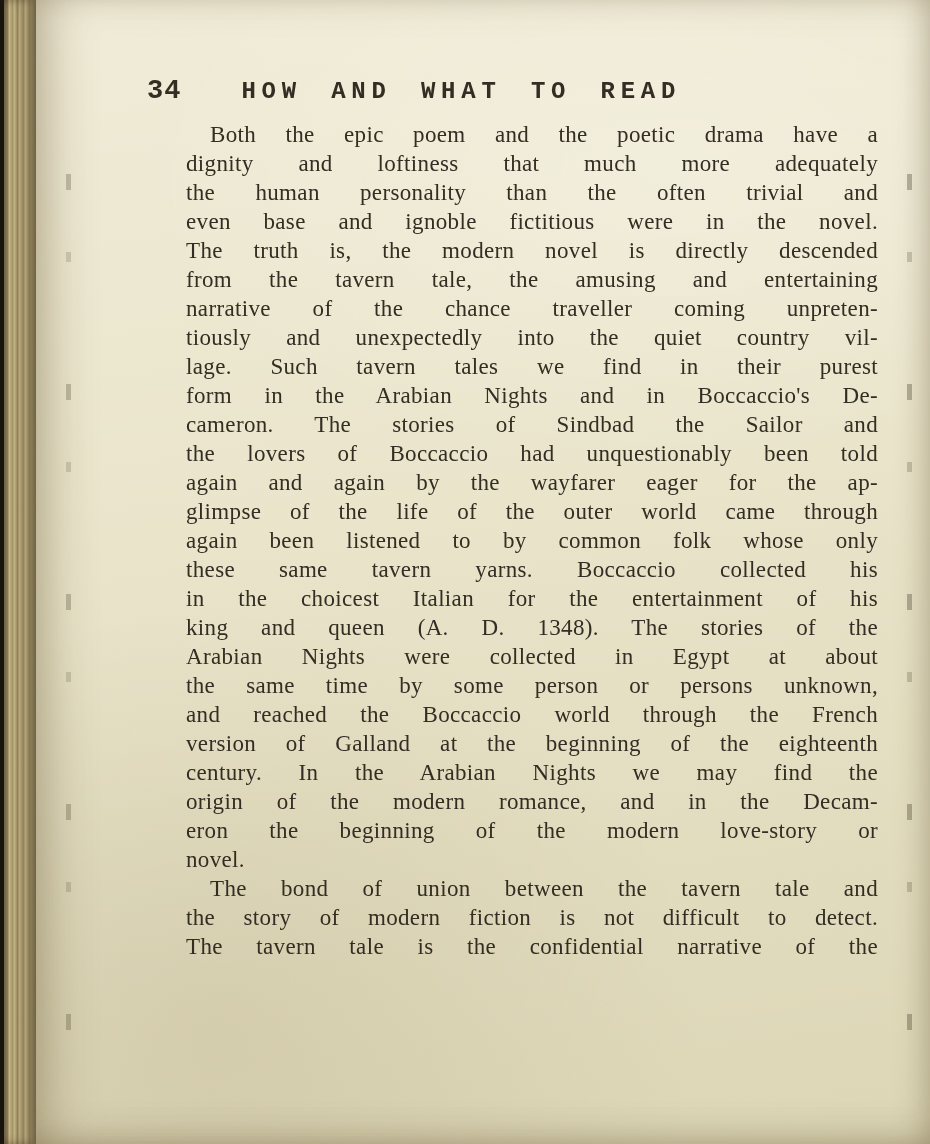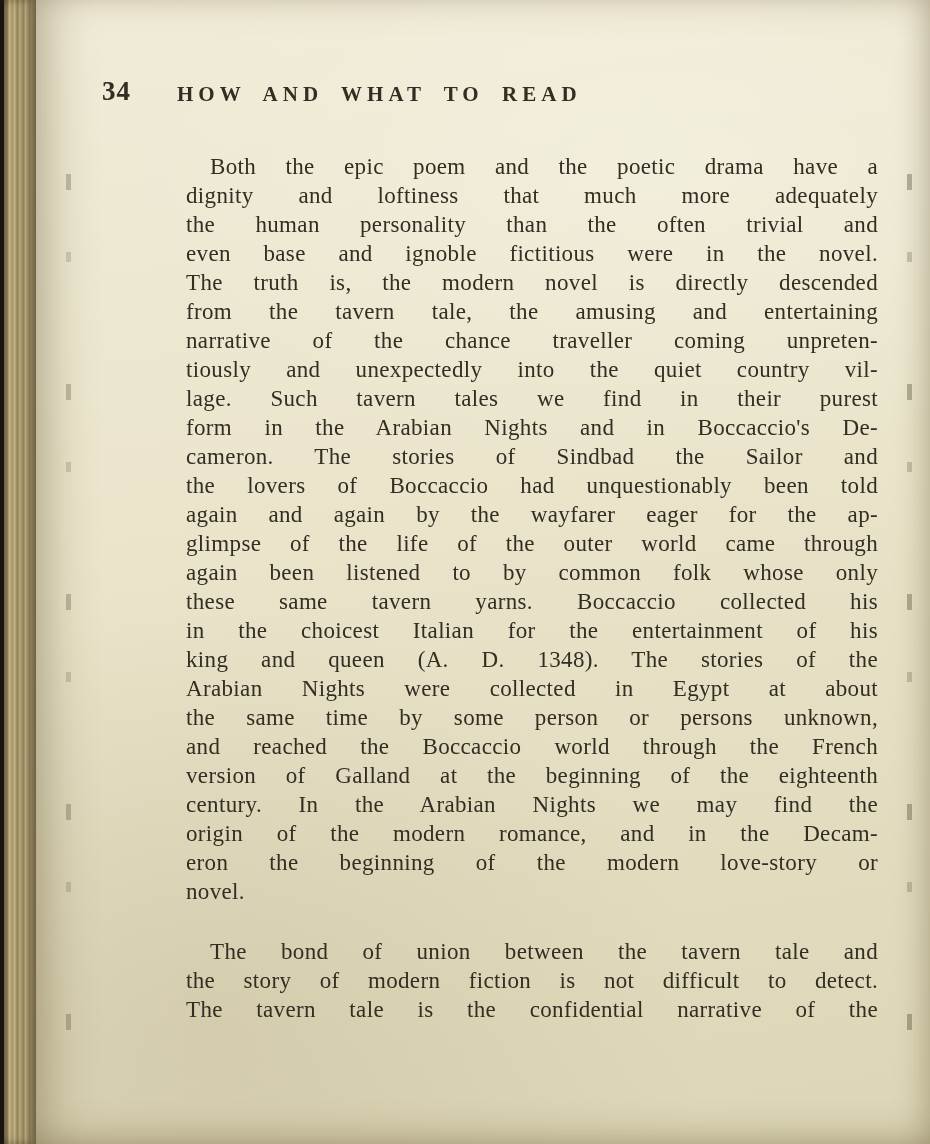--- a/index.html
+++ b/index.html
@@ -51,42 +51,43 @@
       transparent 0 54px,
       rgba(55,45,25,.45) 54px 70px,
       transparent 70px 132px,
       rgba(55,45,25,.3) 132px 142px,
       transparent 142px 210px);
   }
   .margin-marks.left{left:30px;opacity:.55;}
   .margin-marks.right{right:18px;opacity:.7;}
 
   .header{
-    padding:76px 52px 0 66px;
-    display:flex;align-items:flex-end;
+    padding:76px 52px 0 111px;
+    display:flex;align-items:center;
     white-space:nowrap;
+    font-family:Liberation Mono, monospace;
   }
   .page-number{
     font-size:27px;font-weight:bold;letter-spacing:1px;
   }
   .running-title{
-    font-size:21px;font-weight:bold;
+    font-size:24px;font-weight:bold;
     letter-spacing:0.24em;word-spacing:0.38em;
-    margin-left:46px;flex:1;text-align:left;
+    margin-left:60px;flex:1;text-align:left;
   }
   .body-text{
     padding:14px 52px 0 150px;
     font-size:23px;line-height:29px;
     letter-spacing:0.015em;
   }
   .line{
     text-align:justify;text-align-last:justify;
     height:29px;white-space:normal;
   }
-  .line.indent{text-indent:24px;margin-top:31px;}
+  .line.indent{text-indent:24px;}
   .line.unjustified{text-align-last:left;}
 </style>
 </head>
 <body>
 
 <div class="scan">
   <div class="book-edge"></div>
   <div class="page">
     <div class="margin-marks left"></div>
     <div class="margin-marks right"></div>

